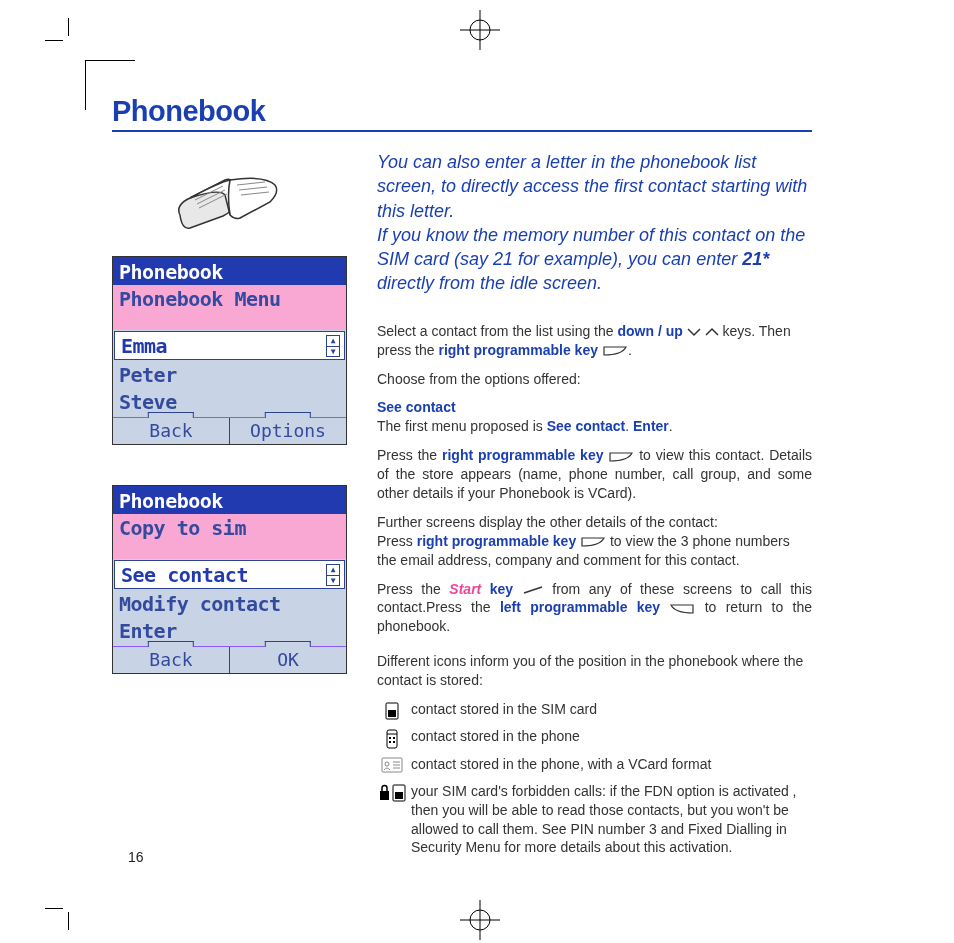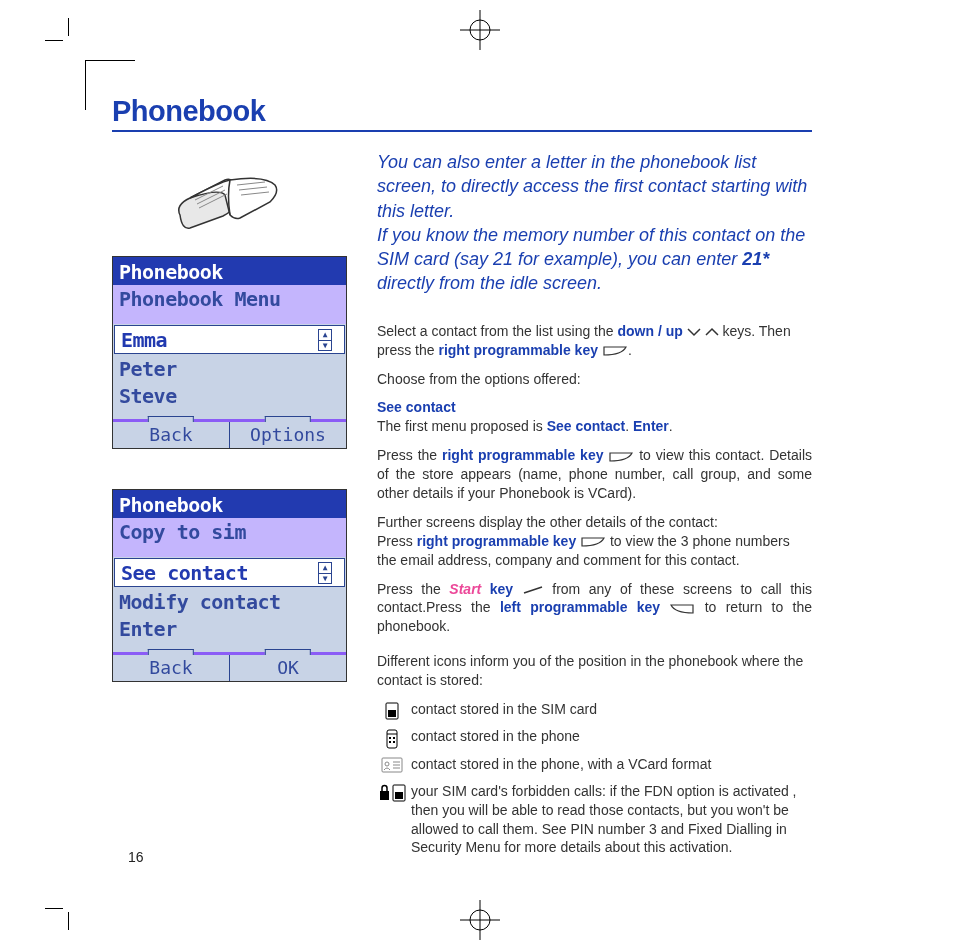--- a/index.html
+++ b/index.html
@@ -64,29 +64,29 @@
   }
   .ps-title {
     background: #223ab0;
     color: #fff;
     font-weight: 700;
     padding: 3px 6px 1px 6px;
     font-size: 20px;
     letter-spacing: -0.5px;
   }
   .ps-sub {
-    background: #c4b5fd;
+    background: #f9a8d4;
     color: #334a9e;
     font-weight: 700;
-    padding: 2px 6px 13px 6px;
+    padding: 2px 6px 19px 6px;
     font-size: 20px;
     letter-spacing: -0.5px;
   }
   .ps-row {
-    padding: 2px 14px 1px 6px;
+    padding: 2px 6px 1px 6px;
     color: #334a9e;
     font-weight: 700;
     font-size: 20px;
     letter-spacing: -0.5px;
     border-top: 0;
     display: flex;
     justify-content: space-between;
     align-items: center;
   }
   .ps-row.sel {
@@ -99,22 +99,22 @@
     width: 14px; height: 22px;
     border: 1px solid #2a4490;
     display: flex; flex-direction: column;
     background: #fff;
     margin-right: -2px;
   }
   .ps-spinner div { flex:1; display:flex; align-items:center; justify-content:center; font-size:8px; color:#2a4490; }
   .ps-spinner div:first-child { border-bottom:1px solid #2a4490; }
   .ps-softkeys {
     display: flex;
-    border-top: 3px solid #8b5cf6;
-    margin-top: 10px;
+    border-top: 1px solid #8b5cf6;
+    margin-top: 2px;
   }
   .ps-softkeys div {
     flex: 1;
     text-align: center;
     color: #334a9e;
     font-weight: 400;
     padding: 2px 0 3px 0;
     font-size: 18px;
     position: relative;
   }

